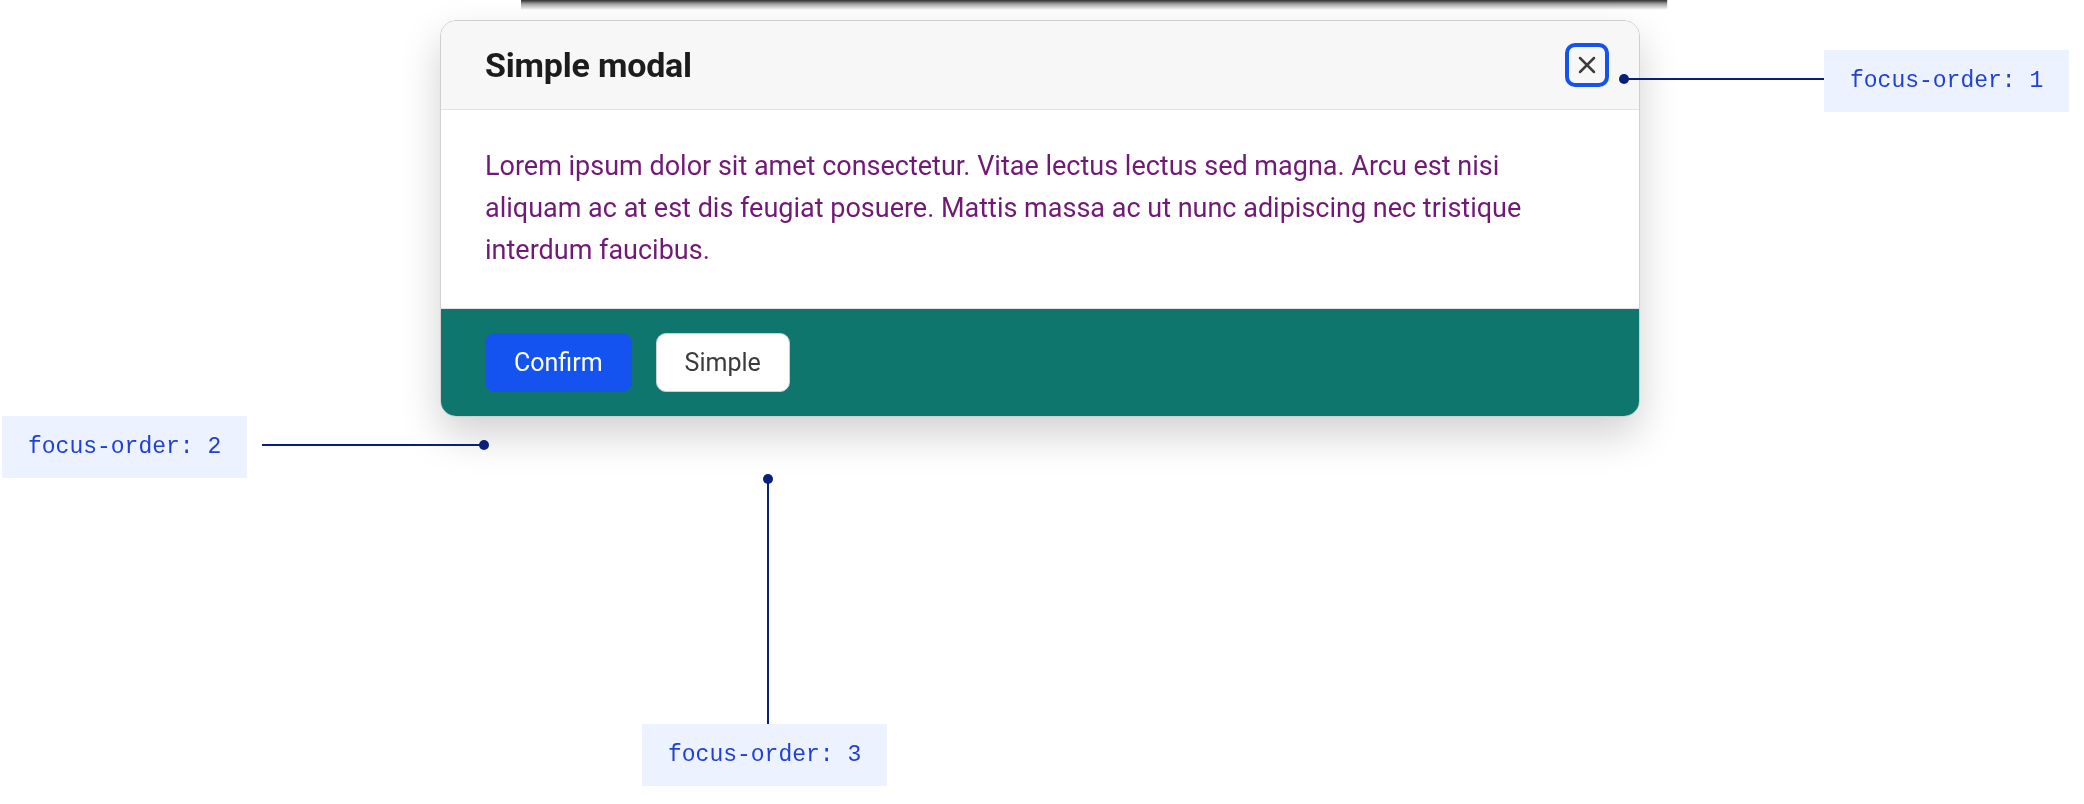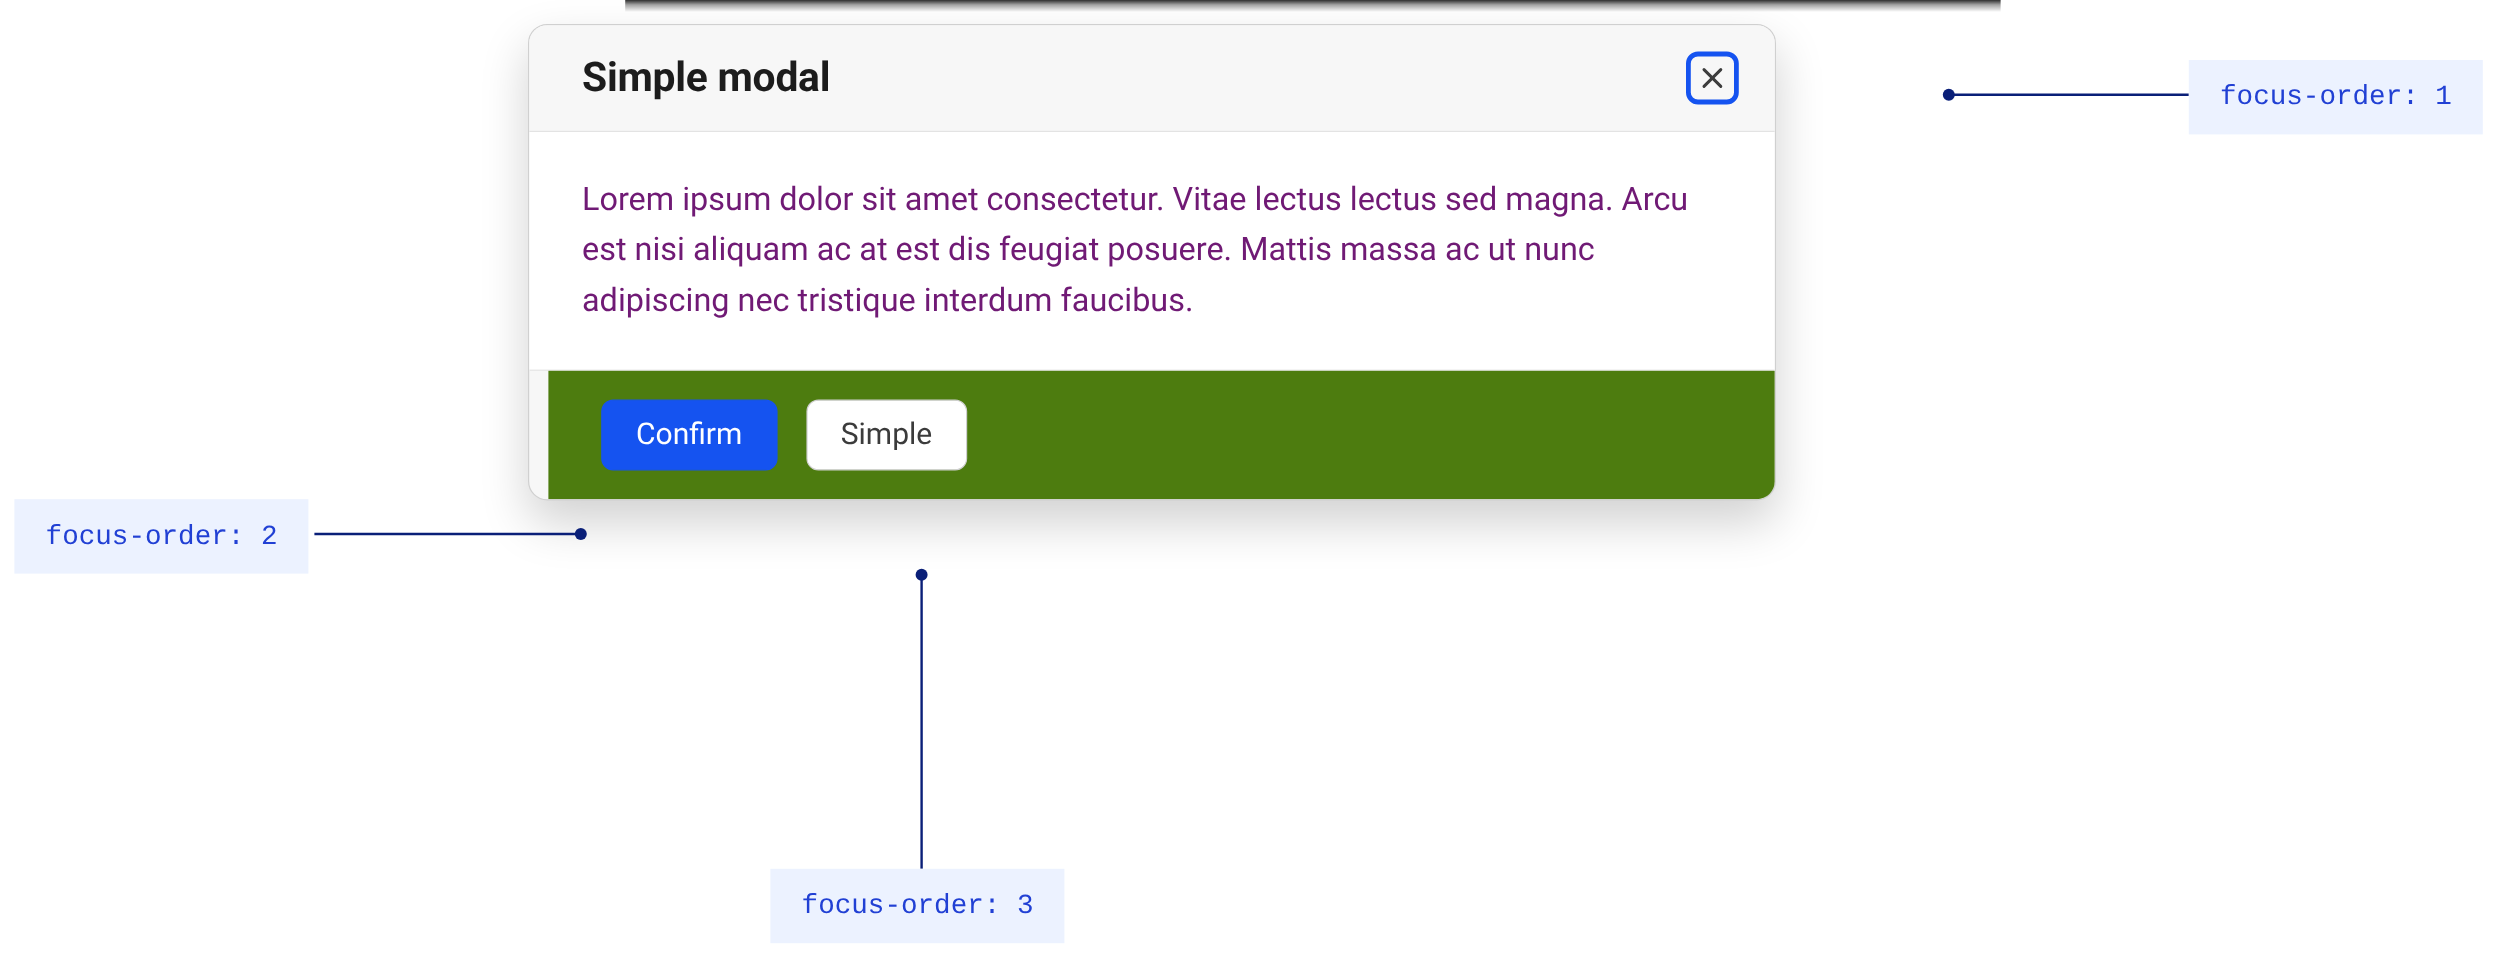--- a/index.html
+++ b/index.html
@@ -27,21 +27,21 @@
     }
     .canvas {
       position: relative;
       width: 100%;
       height: 100%;
     }
     .modal {
       position: absolute;
       left: 440px;
       top: 20px;
-      width: 1040px;
+      width: 1200px;
       background: #f7f7f7;
       border: 1px solid #d0d0d0;
       border-radius: 16px;
       box-shadow: 0 18px 40px rgba(0,0,0,0.18);
       overflow: hidden;
     }
     .modal-header {
       display: flex;
       align-items: center;
       justify-content: space-between;
@@ -75,26 +75,25 @@
       background: #ffffff;
       padding: 36px 44px;
       border-bottom: 1px solid #e3e3e3;
     }
     .body-text {
       font-size: 27px;
       line-height: 1.55;
       color: #701a75;
     }
     .modal-footer {
-      background: #4d7c0f;
+      background: #0f766e;
       padding: 24px 44px;
       display: flex;
       gap: 24px;
       align-items: center;
-      margin-left: 16px;
     }
     .btn {
       font-size: 25px;
       padding: 14px 28px;
       border-radius: 10px;
       cursor: pointer;
       border: 1px solid transparent;
       font-family: inherit;
     }
     .btn-primary {
@@ -159,15 +158,15 @@
     <line x1="262" y1="445" x2="484" y2="445" stroke="#0a1f78" stroke-width="2"></line>
 
     <line x1="768" y1="479" x2="768" y2="724" stroke="#0a1f78" stroke-width="2"></line>
   </svg>
 
   <div class="dot" style="left:1619px; top:74px;"></div>
   <div class="dot" style="left:479px; top:440px;"></div>
   <div class="dot" style="left:763px; top:474px;"></div>
 
   <div class="callout" style="left:1824px; top:50px;">focus-order: 1</div>
-  <div class="callout" style="left:12px; top:416px;">focus-order: 2</div>
+  <div class="callout" style="left:2px; top:416px;">focus-order: 2</div>
   <div class="callout" style="left:642px; top:724px;">focus-order: 3</div>
 </div>
 
 </body></html>

